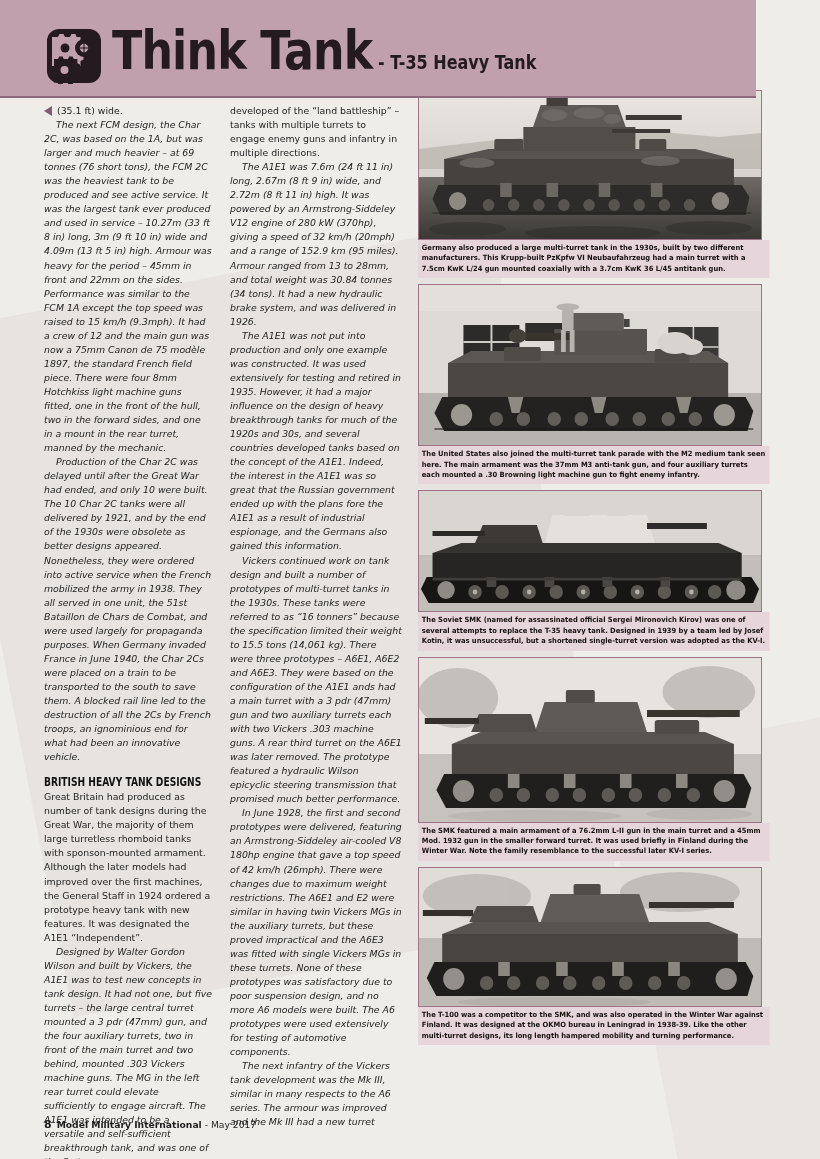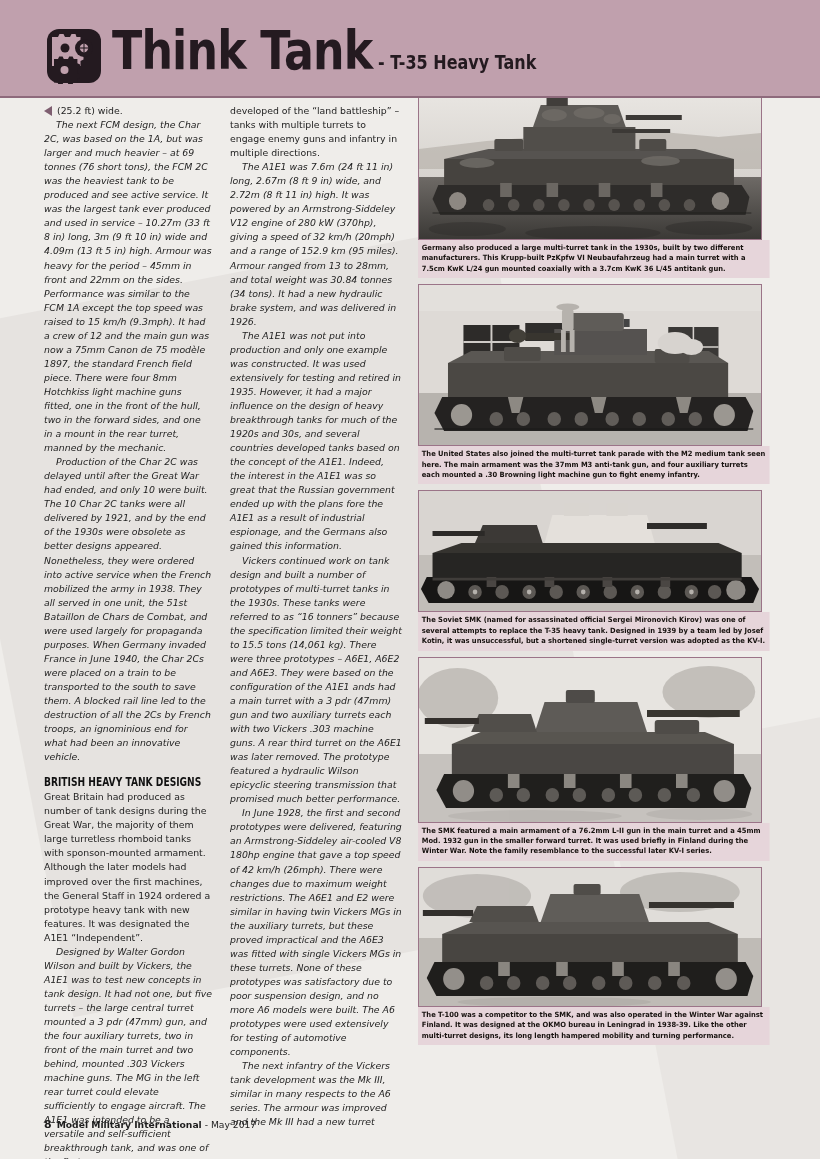--- a/index.html
+++ b/index.html
@@ -22,21 +22,21 @@
     transform:rotate(-11deg);transform-origin:0 0;
   }
   .bg-wedge .w2{
     position:absolute;left:600px;top:760px;width:420px;height:520px;
     background:#e8e5e2;
     transform:rotate(-11deg);transform-origin:0 0;
   }
 
   
   .masthead{
-    position:absolute;left:0;top:0;width:820px;height:96px;
+    position:absolute;left:0;top:0;width:756px;height:96px;
     background:#c0a0ad;
     border-bottom:2px solid #8e6a7c;
     z-index:3;
   }
   .logo-mark{
     position:absolute;left:46px;top:28px;width:56px;height:56px;
   }
   .logo-mark svg{display:block;}
   .mast-title{
     position:absolute;left:112px;top:24px;
@@ -183,21 +183,21 @@
     </svg>
   </div>
   <div class="mast-title">
     <span class="tt">Think Tank</span>
     <span class="sub">- T-35 Heavy Tank</span>
   </div>
 </div>
 
 <div class="col col-1">
   <p>
-    <span class="cont-marker"></span><span>(25.2 ft) wide.</span>
+    <span class="cont-marker"></span><span>(35.1 ft) wide.</span>
   </p>
   <p class="indent">The next FCM design, the Char 2C, was based on the 1A, but was larger and much heavier – at 69 tonnes (76 short tons), the FCM 2C was the heaviest tank to be produced and see active service. It was the largest tank ever produced and used in service – 10.27m (33 ft 8 in) long, 3m (9 ft 10 in) wide and 4.09m (13 ft 5 in) high. Armour was heavy for the period – 45mm in front and 22mm on the sides. Performance was similar to the FCM 1A except the top speed was raised to 15 km/h (9.3mph). It had a crew of 12 and the main gun was now a 75mm Canon de 75 modèle 1897, the standard French field piece. There were four 8mm Hotchkiss light machine guns fitted, one in the front of the hull, two in the forward sides, and one in a mount in the rear turret, manned by the mechanic.</p>
   <p class="indent">Production of the Char 2C was delayed until after the Great War had ended, and only 10 were built. The 10 Char 2C tanks were all delivered by 1921, and by the end of the 1930s were obsolete as better designs appeared. Nonetheless, they were ordered into active service when the French mobilized the army in 1938. They all served in one unit, the 51st Bataillon de Chars de Combat, and were used largely for propaganda purposes. When Germany invaded France in June 1940, the Char 2Cs were placed on a train to be transported to the south to save them. A blocked rail line led to the destruction of all the 2Cs by French troops, an ignominious end for what had been an innovative vehicle.</p>
   <div class="subhead">BRITISH HEAVY TANK DESIGNS</div>
   <p>Great Britain had produced as number of tank designs during the Great War, the majority of them large turretless rhomboid tanks with sponson-mounted armament. Although the later models had improved over the first machines, the General Staff in 1924 ordered a prototype heavy tank with new features. It was designated the A1E1 “Independent”.</p>
   <p class="indent">Designed by Walter Gordon Wilson and built by Vickers, the A1E1 was to test new concepts in tank design. It had not one, but five turrets – the large central turret mounted a 3 pdr (47mm) gun, and the four auxiliary turrets, two in front of the main turret and two behind, mounted .303 Vickers machine guns. The MG in the left rear turret could elevate sufficiently to engage aircraft. The A1E1 was intended to be a versatile and self-sufficient breakthrough tank, and was one of the first</p>
 </div>
 
 <div class="col col-2">
   <p>developed of the “land battleship” – tanks with multiple turrets to engage enemy guns and infantry in multiple directions.</p>

